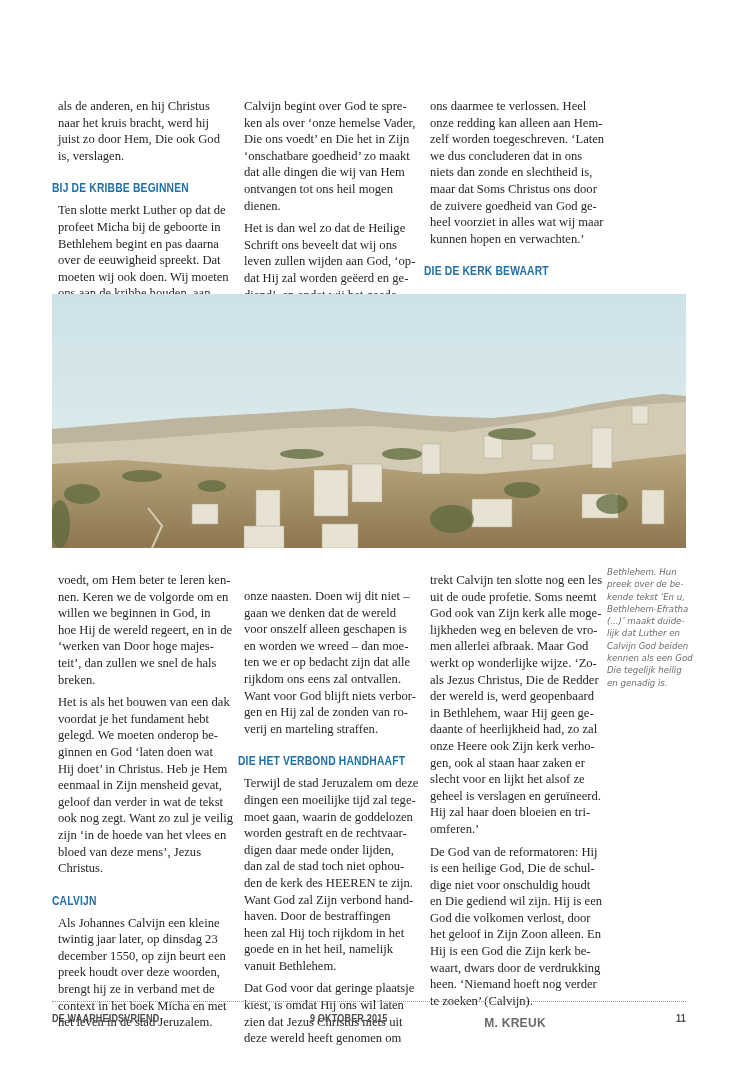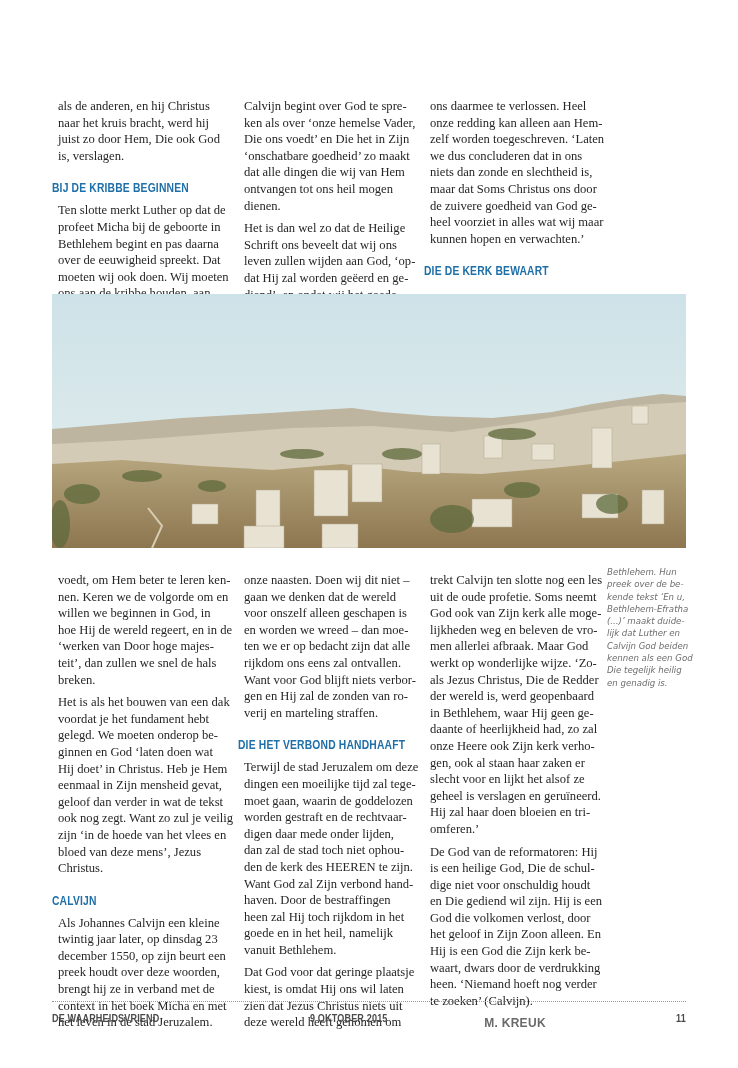--- a/index.html
+++ b/index.html
@@ -9,21 +9,21 @@
   .col p { margin: 6px; }
   .col p.gap-after { margin-bottom: 16px; }
   .col .head { font-family: "Liberation Sans", sans-serif; font-weight: bold; color: #1f6fa8;
                font-size: 12px; letter-spacing: 0.2px; line-height: 16px; transform: scaleX(0.86); transform-origin: left;
                white-space: nowrap; }
   .col .line { display: block; white-space: nowrap; }
   #c1 { left: 52px; top: 92px; width: 180px; }
   #c2 { left: 238px; top: 92px; width: 180px; }
   #c3 { left: 424px; top: 92px; width: 182px; }
   #c4 { left: 52px; top: 566px; width: 180px; }
-  #c5 { left: 238px; top: 566px; width: 180px; }
+  #c5 { left: 238px; top: 582px; width: 180px; }
   #c6 { left: 424px; top: 566px; width: 182px; }
   .caption { position: absolute; left: 607px; top: 566px; width: 95px;
              font-family: "DejaVu Sans", sans-serif; font-style: italic; font-size: 8.6px; line-height: 12.3px; color: #6d6d6d; }
   .caption .line { display: block; white-space: nowrap; }
   .byline { font-family: "Liberation Sans", sans-serif; font-weight: bold; color: #6a6a6a; font-size: 12px;
             text-align: center; margin-top: 2px; letter-spacing: 0.3px; }
   .photo { position: absolute; left: 52px; top: 294px; width: 634px; height: 254px; overflow: hidden; }
   .photo svg { display: block; }
   .footer-rule { position: absolute; left: 52px; top: 1001px; width: 634px; height: 0; border-top: 1px dotted #9a9a9a; }
   .footer { position: absolute; top: 1012px; font-family: "Liberation Sans", sans-serif; font-weight: bold;

